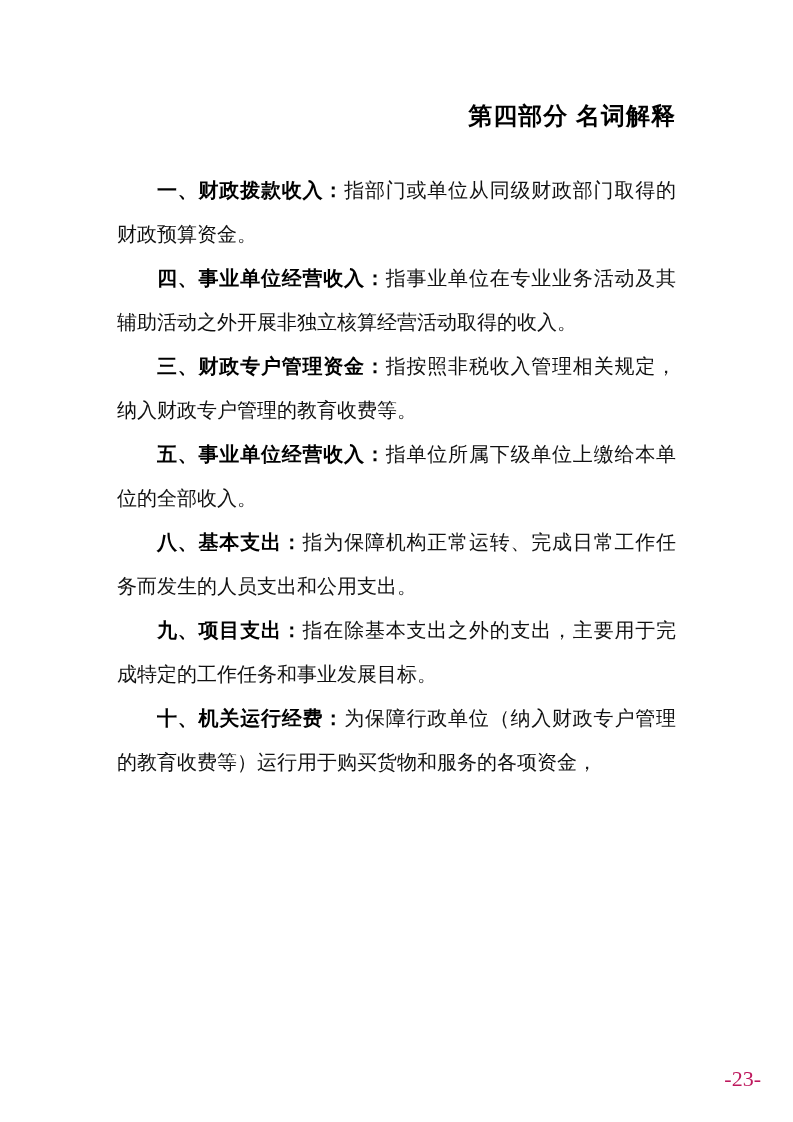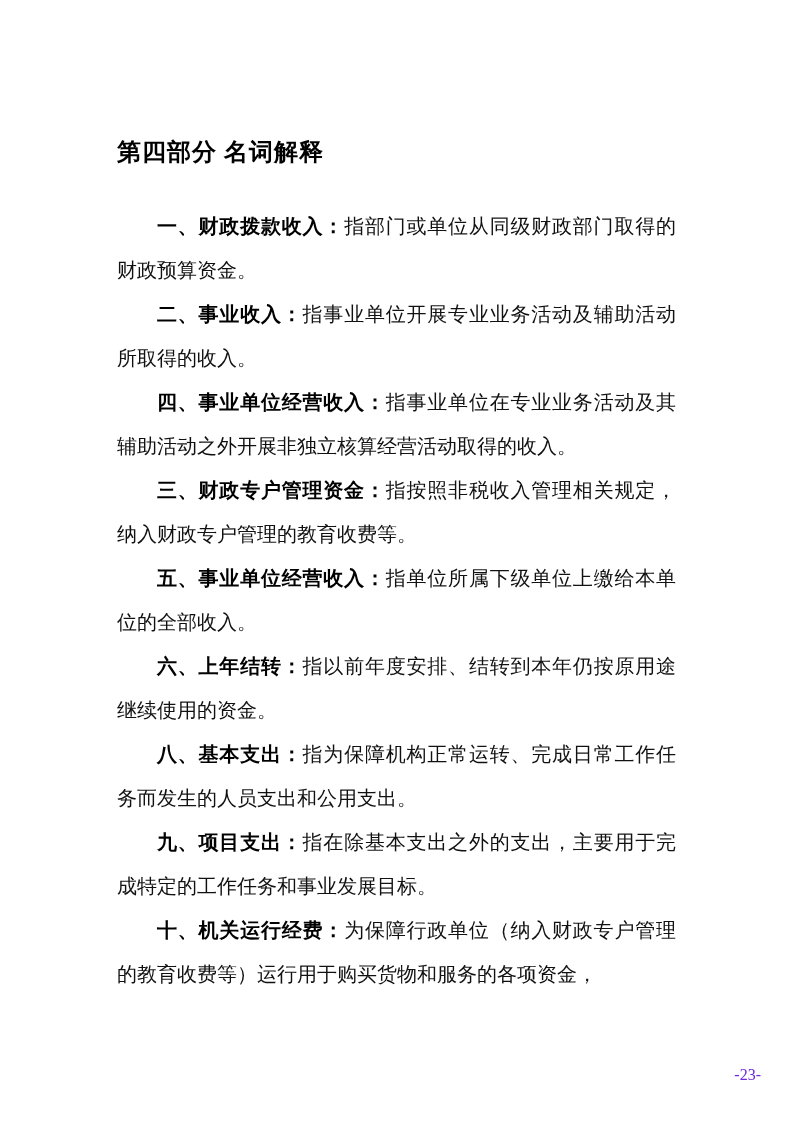--- a/index.html
+++ b/index.html
@@ -13,72 +13,69 @@
     overflow: hidden;
     color: #000000;
   }
   .content {
     position: absolute;
     left: 117px;
     top: 100px;
     width: 559px;
   }
   .doc-title {
-    font-family: Liberation Serif, serif;
+    font-family: Liberation Sans, sans-serif;
     font-size: 24px;
     font-weight: 700;
     line-height: 32px;
-    text-align: left;
+    text-align: right;
     letter-spacing: 1px;
     margin-bottom: 36px;
     color: #000000;
-    margin-top: 36px;
   }
   .term {
     font-family: "Liberation Serif", "DejaVu Serif", serif;
     font-size: 20px;
     line-height: 44px;
     text-align: justify;
     text-justify: inter-ideograph;
     text-indent: 2em;
     color: #111111;
   }
   .term .lead {
     font-weight: 700;
     font-family: "Liberation Serif", "DejaVu Serif", serif;
     color: #000000;
   }
   .page-number {
     position: absolute;
     right: 32px;
     top: 1066px;
     font-family: "Liberation Serif", "DejaVu Serif", serif;
-    font-size: 16px;
-    color: #6d28d9;
+    font-size: 22px;
+    color: #be185d;
   }
 </style>
 </head>
 <body>
 
 <div class="page">
   <div class="content">
 
     <div class="doc-title">第四部分 名词解释</div>
 
     <p class="term"><span class="lead">一、财政拨款收入：</span><span>指部门或单位从同级财政部门取得的财政预算资金。</span></p>
 
-    <p class="term"><span class="lead">二、事业收入：</span><span>指事业单位开展专业业务活动及辅助活动所取得的收入。</span></p>
 
     <p class="term"><span class="lead">四、事业单位经营收入：</span><span>指事业单位在专业业务活动及其辅助活动之外开展非独立核算经营活动取得的收入。</span></p>
 
     <p class="term"><span class="lead">三、财政专户管理资金：</span><span>指按照非税收入管理相关规定，纳入财政专户管理的教育收费等。</span></p>
 
     <p class="term"><span class="lead">五、事业单位经营收入：</span><span>指单位所属下级单位上缴给本单位的全部收入。</span></p>
 
-    <p class="term"><span class="lead">六、上年结转：</span><span>指以前年度安排、结转到本年仍按原用途继续使用的资金。</span></p>
 
 
     <p class="term"><span class="lead">八、基本支出：</span><span>指为保障机构正常运转、完成日常工作任务而发生的人员支出和公用支出。</span></p>
 
     <p class="term"><span class="lead">九、项目支出：</span><span>指在除基本支出之外的支出，主要用于完成特定的工作任务和事业发展目标。</span></p>
 
     <p class="term"><span class="lead">十、机关运行经费：</span><span>为保障行政单位（纳入财政专户管理的教育收费等）运行用于购买货物和服务的各项资金，</span></p>
 
   </div>
 

